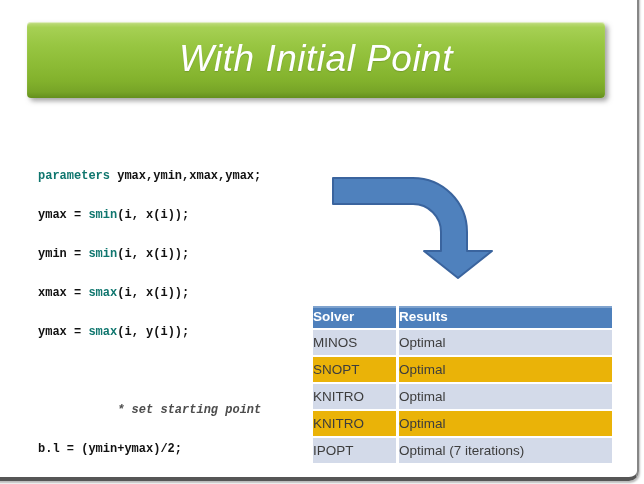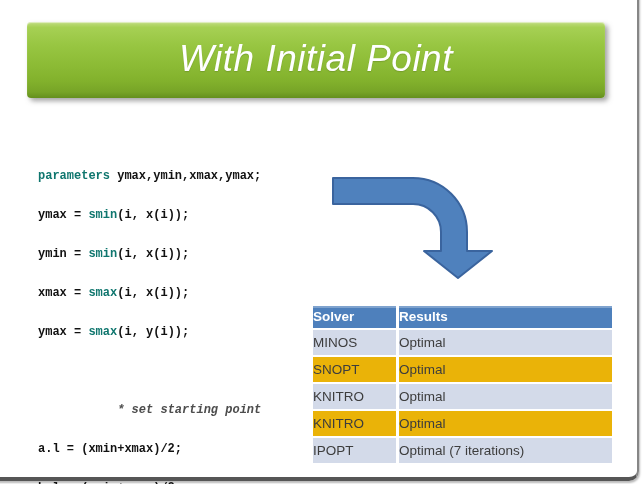--- a/index.html
+++ b/index.html
@@ -130,21 +130,20 @@
   </div>
 
   <div class="code-block">
     <div class="code-line"><span class="kw">parameters</span><span> ymax,ymin,xmax,ymax;</span></div>
     <div class="code-line"><span>ymax = </span><span class="kw">smin</span><span>(i, x(i));</span></div>
     <div class="code-line"><span>ymin = </span><span class="kw">smin</span><span>(i, x(i));</span></div>
     <div class="code-line"><span>xmax = </span><span class="kw">smax</span><span>(i, x(i));</span></div>
     <div class="code-line"><span>ymax = </span><span class="kw">smax</span><span>(i, y(i));</span></div>
     <div class="code-gap"></div>
     <div class="code-line comment">* set starting point</div>
-    <div class="code-line">a.l = (xmin+xmax)/2;</div>
     <div class="code-line">b.l = (ymin+ymax)/2;</div>
     
   </div>
 
   <svg class="arrow-layer" viewBox="0 0 644 484" aria-hidden="true">
     <path d="M 333,178 H 413 A 54,54 0 0 1 467,232 V 251 H 492 L 458,278 L 424,251 H 441 V 232 A 28,28 0 0 0 413,204 H 333 Z" fill="#4f81bd" stroke="#3a649e" stroke-width="2" stroke-linejoin="round"></path>
   </svg>
 
   <div class="results-table">
     <div class="hcell c1">Solver</div>

